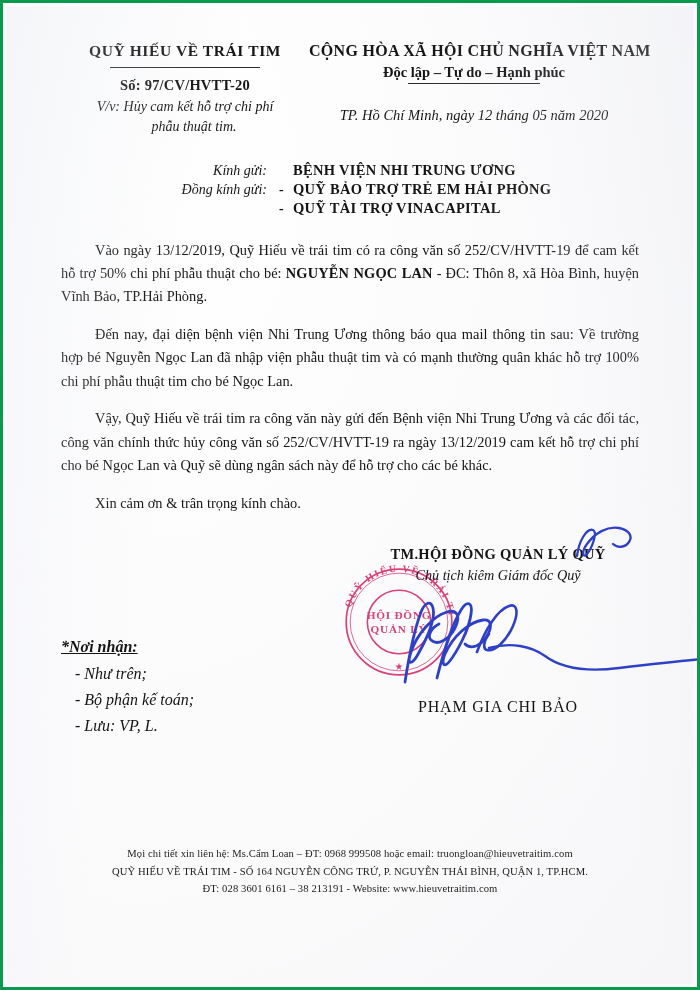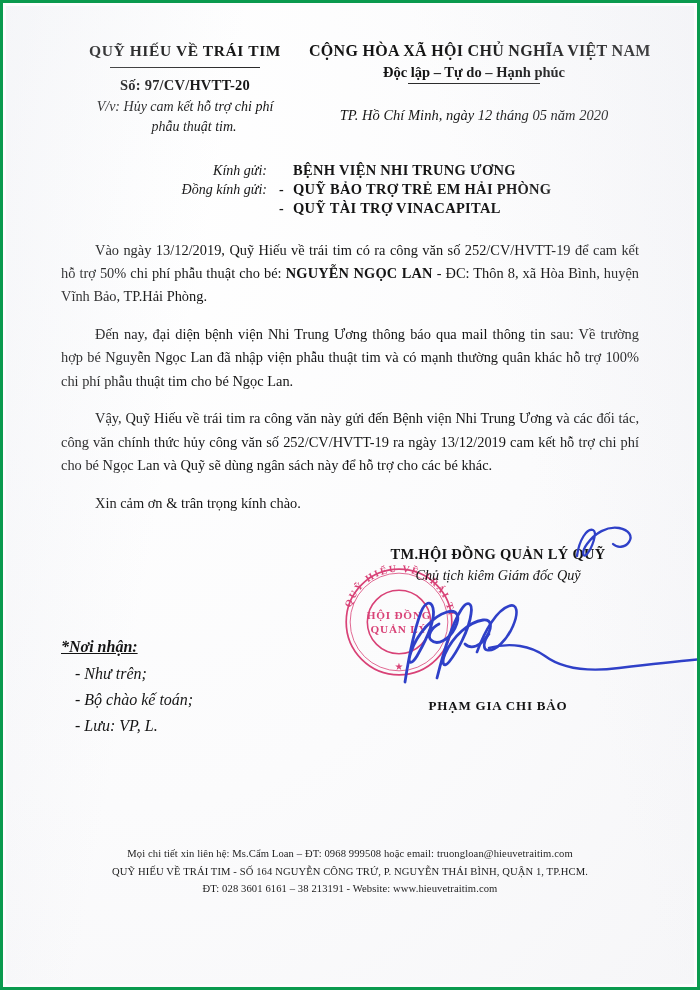--- a/index.html
+++ b/index.html
@@ -173,22 +173,22 @@
     letter-spacing: .3px;
     white-space: nowrap;
   }
   .sign-role {
     font-size: 14.2px;
     margin-top: 4px;
     white-space: nowrap;
     font-style: italic;
   }
   .sign-name {
-    font-weight: bold;
-    font-size: 13px;
+    font-weight: normal;
+    font-size: 16px;
     letter-spacing: .8px;
     margin-top: 114px;
     white-space: nowrap;
   }
 
   
   .stamp {
     position: absolute;
     left: 272px; top: 10px;
     width: 132px; height: 132px;
@@ -340,21 +340,21 @@
                    C262,78 296,74 324,72" stroke-width="2.4"></path>
         </g>
       </svg>
 
     </div>
 
     <div class="noinhan">
       <div class="noinhan-title">*Nơi nhận:</div>
       <ul>
         <li>- Như trên;</li>
-        <li>- Bộ chào kế toán;</li>
+        <li>- Bộ phận kế toán;</li>
         <li>-  Lưu: VP, L.</li>
       </ul>
     </div>
 
     <div class="footer">
       <div>Mọi chi tiết xin liên hệ: Ms.Cẩm Loan – ĐT: 0968 999508 hoặc email: truongloan@hieuvetraitim.com</div>
       <div>QUỸ HIẾU VỀ TRÁI TIM - SỐ 164 NGUYỄN CÔNG TRỨ, P. NGUYỄN THÁI BÌNH, QUẬN 1, TP.HCM.</div>
       <div>ĐT: 028 3601 6161 – 38 213191 - Website: www.hieuvetraitim.com</div>
     </div>
 

